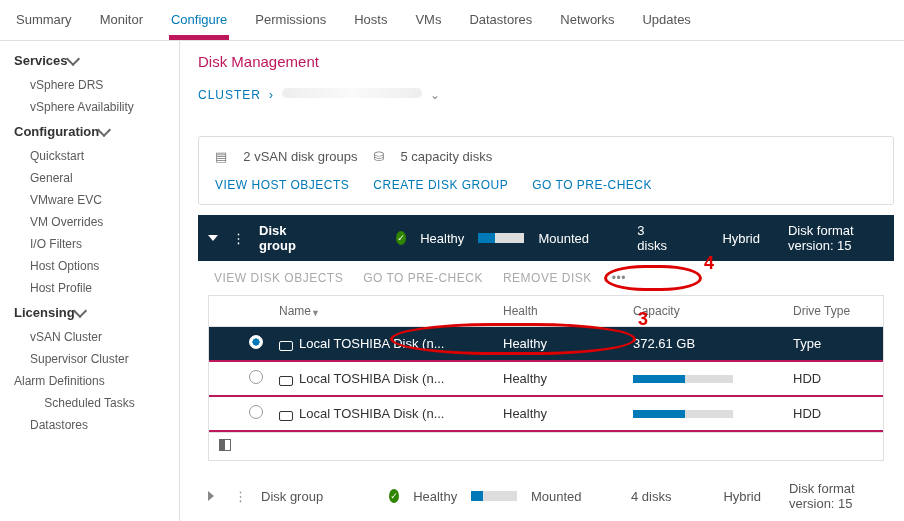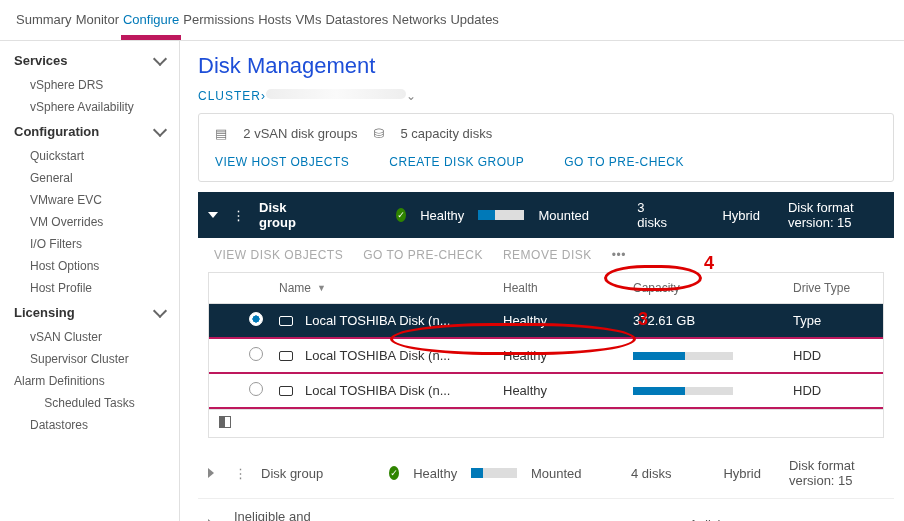--- a/index.html
+++ b/index.html
@@ -1,44 +1,44 @@
 <!DOCTYPE html>
 <html><head>
 <meta charset="utf-8">
 <style>
 *{box-sizing:border-box;margin:0;padding:0;font-family:"Segoe UI",Arial,sans-serif}
 body{background:#fff;color:#333;font-size:13px;width:904px;height:521px;overflow:hidden}
-.tabbar{display:flex;padding:6px 14px 0;border-bottom:1px solid #e0e0e0}
+.tabbar{display:flex;gap:24px;padding:6px 14px 0;border-bottom:1px solid #e0e0e0}
 .tab{padding:6px 2px 8px;color:#555;cursor:pointer;font-size:13px}
 .tab.active{color:#0079b8;border-bottom:5px solid #be185d;font-weight:500}
 .layout{display:flex;height:calc(100% - 34px)}
 .sidebar{width:180px;border-right:1px solid #e0e0e0;overflow-y:auto;padding:6px 0}
-.sb-section{padding:6px 14px;font-weight:600;color:#333;display:flex;justify-content:space-between;align-items:center;cursor:pointer}
+.sb-section{padding:6px 14px;font-weight:600;color:#333;display:flex;justify-content:flex-start;align-items:center;cursor:pointer}
 .sb-item{padding:4px 14px 4px 30px;color:#5b5b5b;cursor:pointer;font-size:12px}
 .chev{width:10px;height:10px;border-right:2px solid #666;border-bottom:2px solid #666;transform:rotate(45deg);margin-top:-4px}
 .main{flex:1;padding:12px 10px 12px 18px;overflow:hidden;position:relative}
-.title{font-size:22px;color:#1d4ed8;margin-bottom:10px}
-.crumb{color:#0079b8;font-size:12px;letter-spacing:1px;display:flex;margin-bottom:10px}
+.title{font-size:15px;color:#be185d;margin-bottom:18px}
+.crumb{color:#0079b8;font-size:12px;letter-spacing:1px;display:flex;gap:8px;margin-bottom:34px}
 .crumb-bar{width:140px;height:10px;background:linear-gradient(90deg,#eee,#fafafa,#eee);border-radius:5px}
 .card{border:1px solid #ddd;border-radius:3px;padding:12px 16px;margin-bottom:10px}
 .summary-line{display:flex;gap:16px;align-items:center;color:#555;font-size:13px;margin-bottom:14px}
-.actions{display:flex;gap:40px}
+.actions{display:flex;gap:24px}
 .link-btn{color:#0079b8;font-size:12px;letter-spacing:.5px;cursor:pointer}
 .dg-header{background:#0e2b40;color:#fff;display:flex;align-items:center;padding:8px 10px;gap:14px;font-size:13px}
 .caret{width:0;height:0;border-left:5px solid transparent;border-right:5px solid transparent;border-top:6px solid #fff;cursor:pointer}
 .health-dot{width:14px;height:14px;border-radius:50%;background:#2f8400;display:flex;align-items:center;justify-content:center;color:#fff;font-size:9px}
 .pbar{width:64px;height:10px;background:#ddd;position:relative}
 .pbar>div{position:absolute;left:0;top:0;height:100%;background:#0079b8}
 .toolbar2{display:flex;gap:20px;padding:10px 16px;color:#aaa;font-size:12px;letter-spacing:.5px;align-items:center}
 .toolbar2 .dots{color:#888;cursor:pointer}
 .tbl{border:1px solid #e0e0e0}
 .thead{display:flex;padding:8px 10px;border-bottom:1px solid #e0e0e0;color:#666;font-size:12px}
 .th-exp{width:30px}
 .th-sel{width:30px}
-.th-name{flex:1;display:flex;align-items:center;gap:6px}
+.th-name{flex:1;display:flex;align-items:flex-end;}
 .th-health{width:130px}
 .th-cap{width:160px}
 .th-drive{width:80px}
 .row{display:flex;align-items:center;padding:8px 10px;border-bottom:2px solid #be185d;font-size:13px}
 .row.sel{background:#0e2b40;color:#fff}
 .radio{width:14px;height:14px;border:1px solid #999;border-radius:50%;display:inline-block}
 .row.sel .radio{border-color:#fff;background:radial-gradient(circle,#0079b8 40%,#fff 45%)}
 .disk-icon{width:14px;height:10px;border:1px solid currentColor;border-radius:2px;display:inline-block;margin-right:6px}
 .cap-bar{width:100px;height:8px;background:#ddd;position:relative;display:inline-block;margin-right:10px}
 .cap-bar>div{position:absolute;left:0;top:0;height:100%;background:#0079b8}

